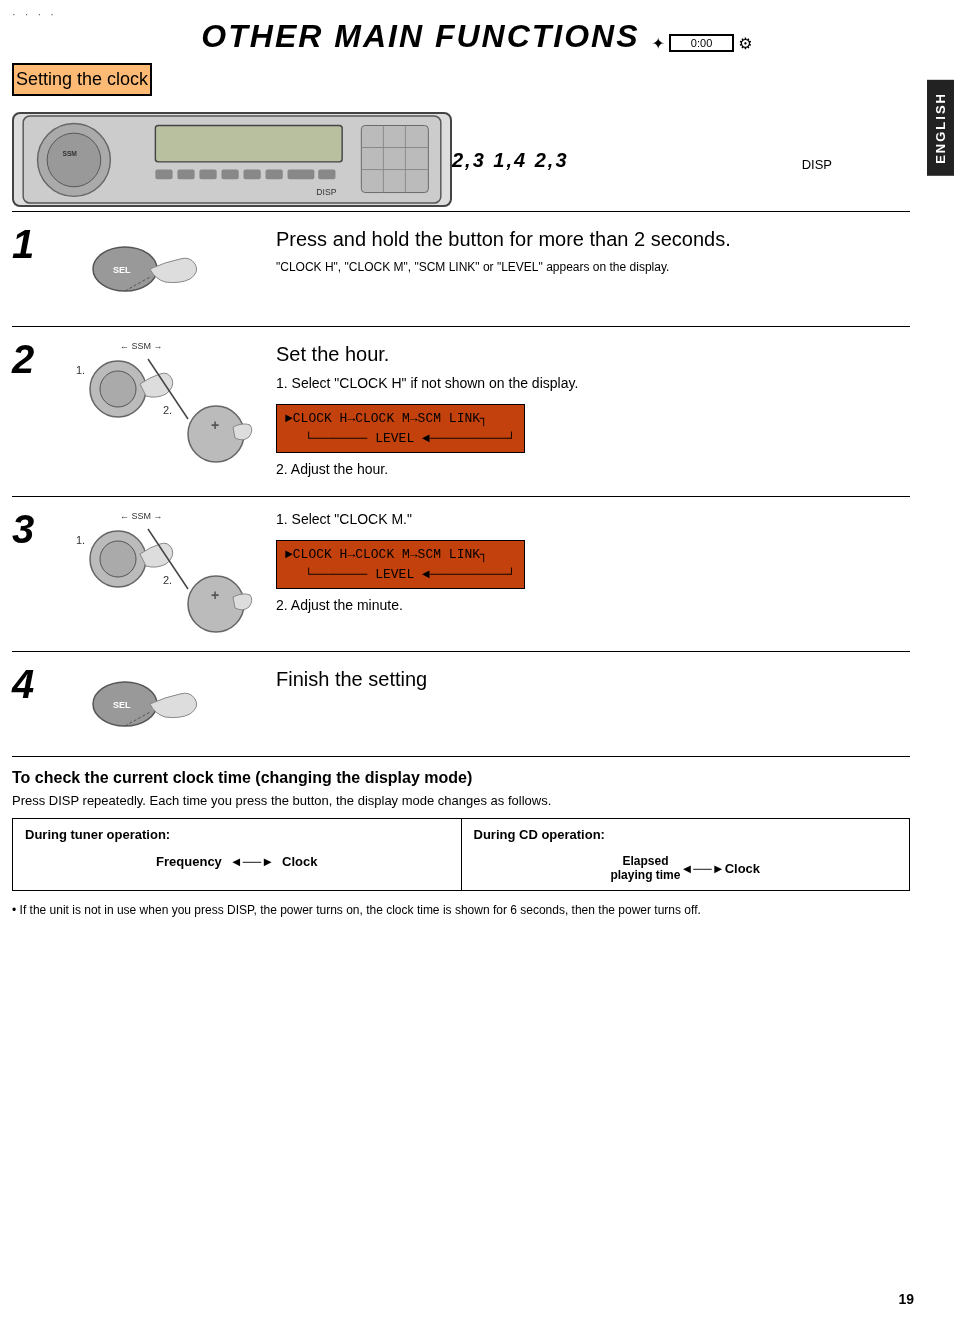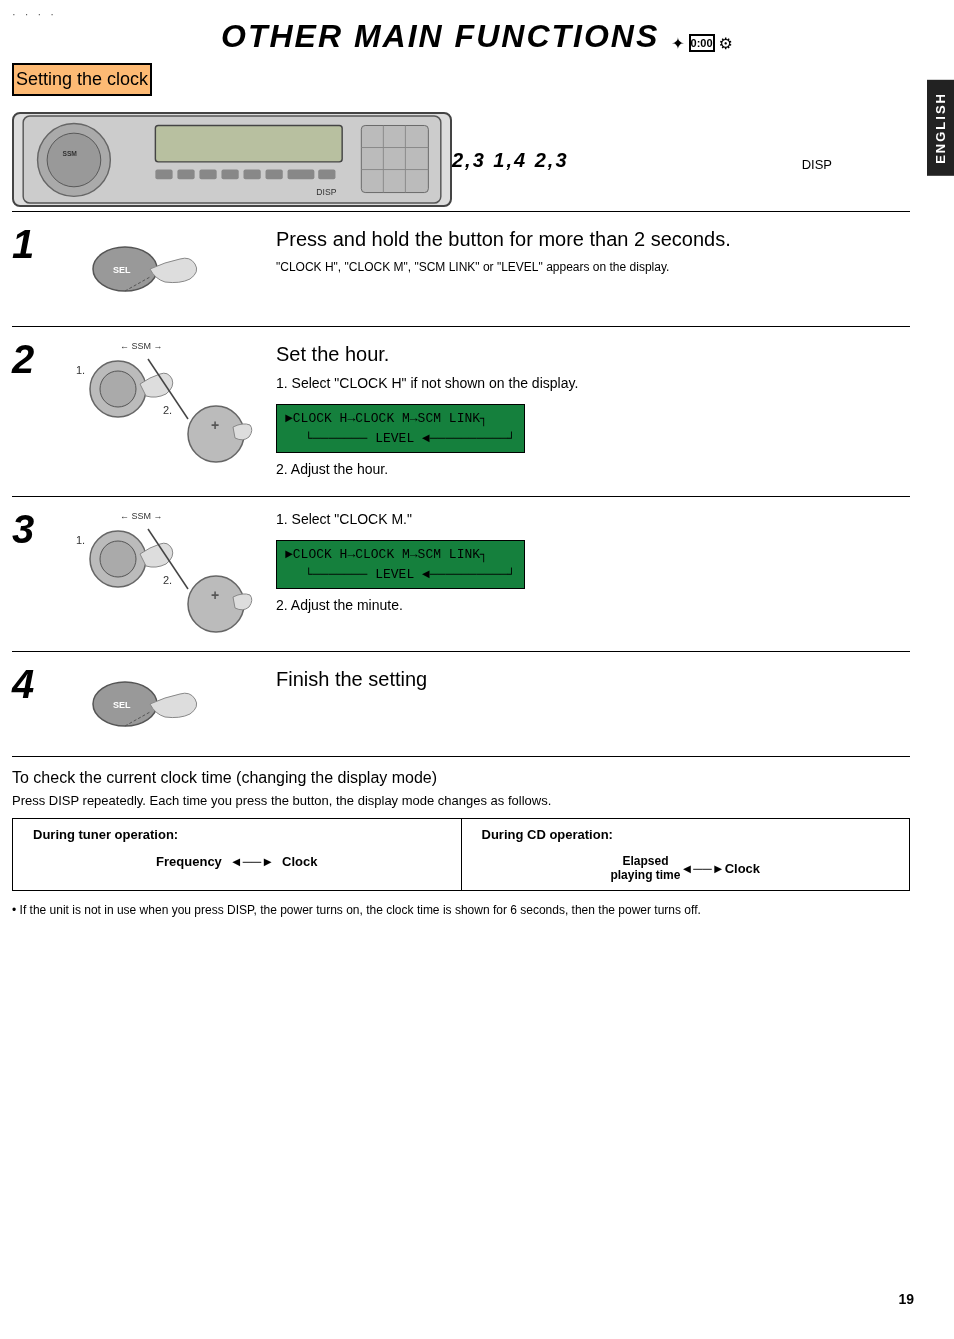--- a/index.html
+++ b/index.html
@@ -31,23 +31,23 @@
       align-items: center;
       gap: 4px;
       margin-left: 8px;
       vertical-align: middle;
     }
     .header-icon-star {
       font-size: 16px;
     }
     .header-icon-box {
       border: 2px solid #000;
-      padding: 1px 0;
+      padding: 1px 20px;
       font-size: 11px;
-      font-weight: bold;
+      font-weight: normal;
     }
     .header-icon-gear {
       font-size: 16px;
     }
 
     
     .top-dots {
       position: absolute;
       top: 8px;
       left: 12px;
@@ -160,57 +160,57 @@
     }
 
     
     .clock-display-box {
       border: 1.5px solid #000;
       padding: 4px 8px;
       margin: 6px 0;
       font-family: 'Courier New', monospace;
       font-size: 13px;
       display: inline-block;
-      background: #15803d;
+      background: #c2410c;
     }
     .clock-display-line1 {
       display: block;
       font-size: 13px;
     }
     .clock-display-line2 {
       display: block;
       font-size: 13px;
       padding-left: 20px;
     }
 
     
     .check-section {
       padding: 12px 0 8px 0;
       border-top: 1.5px solid #000;
     }
     .check-title {
       font-size: 16px;
-      font-weight: normal;
+      font-weight: bold;
       margin-bottom: 6px;
     }
     .check-desc {
       font-size: 13px;
       margin-bottom: 10px;
     }
 
     
     .operations-table {
       width: 100%;
       border-collapse: collapse;
       border: 1.5px solid #000;
       margin-bottom: 10px;
     }
     .operations-table td {
       border: 1.5px solid #000;
-      padding: 8px 20px;
+      padding: 8px 12px;
       vertical-align: top;
       width: 50%;
     }
     .op-header {
       font-weight: bold;
       font-size: 13px;
       margin-bottom: 8px;
     }
     .op-content {
       font-size: 13px;

